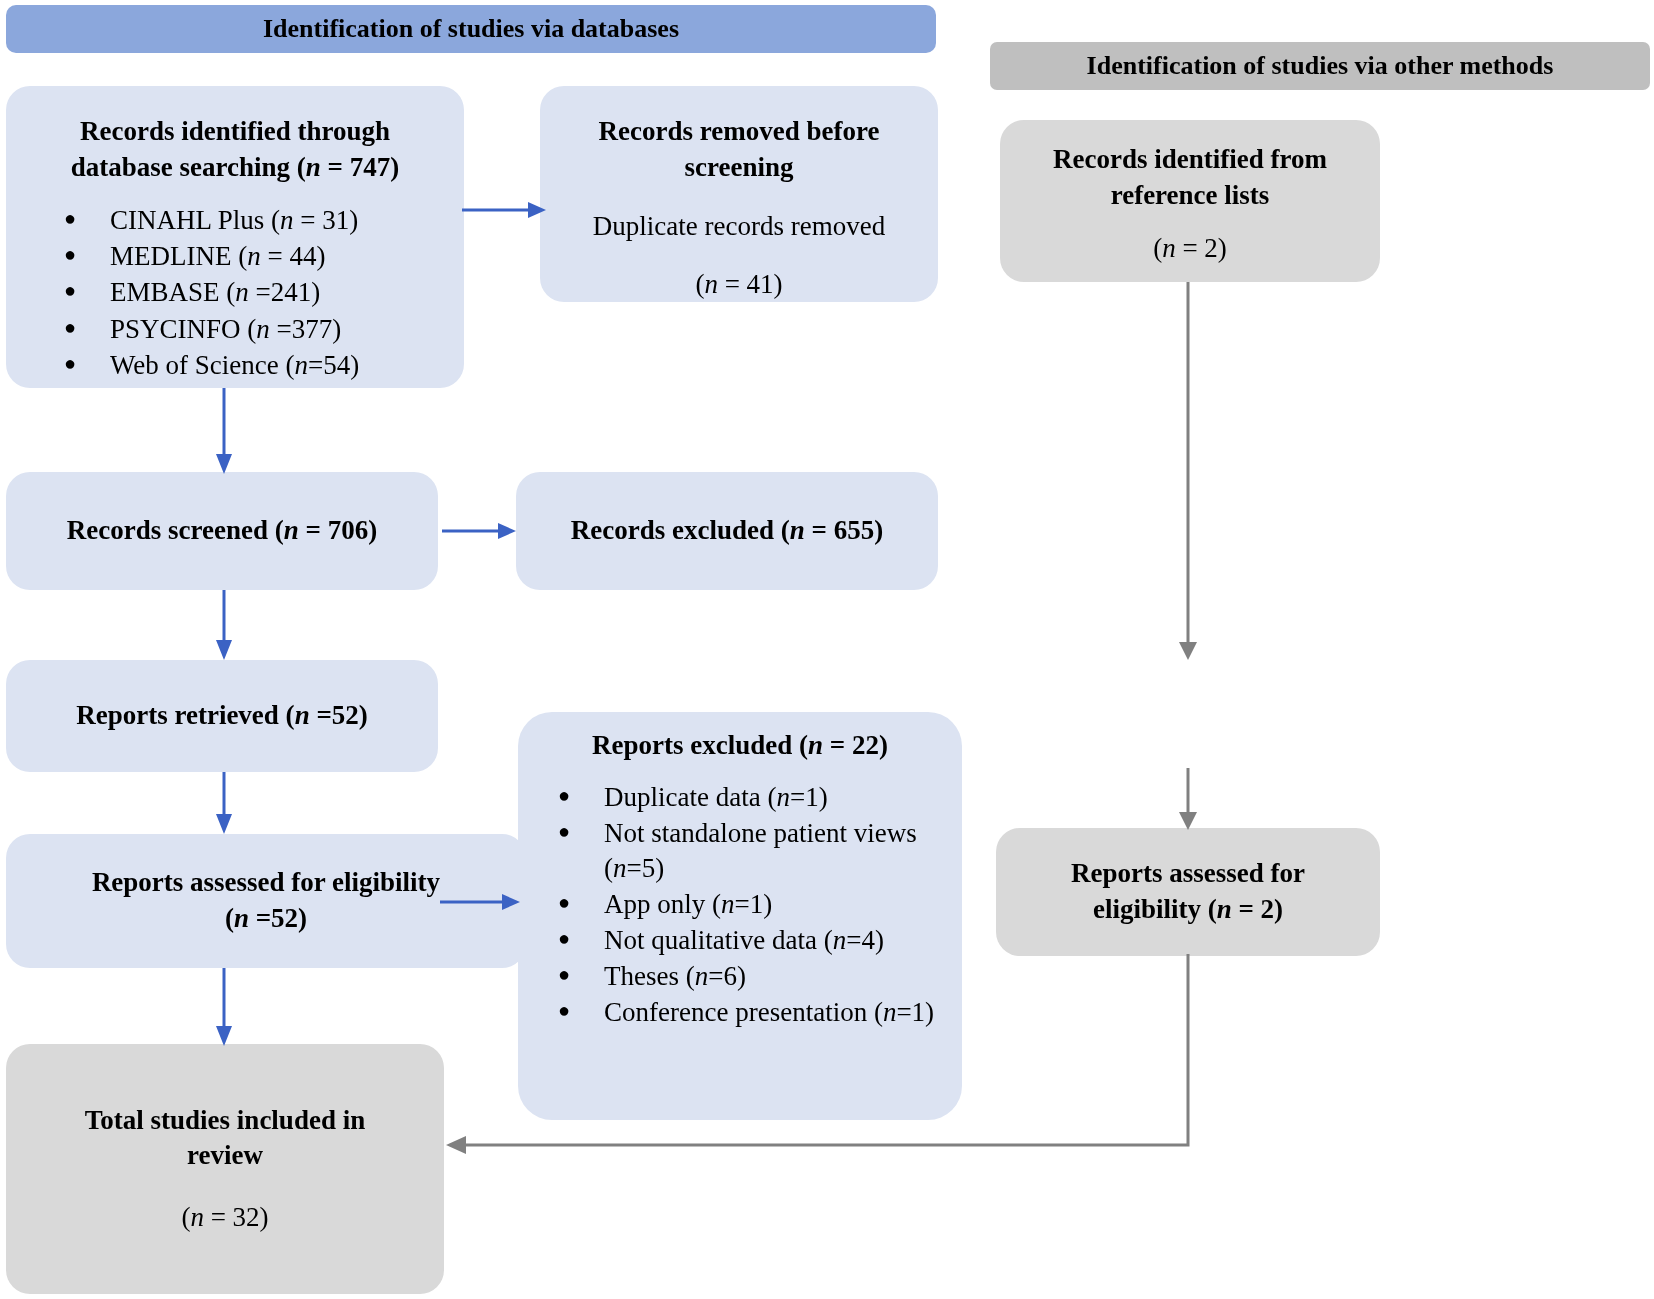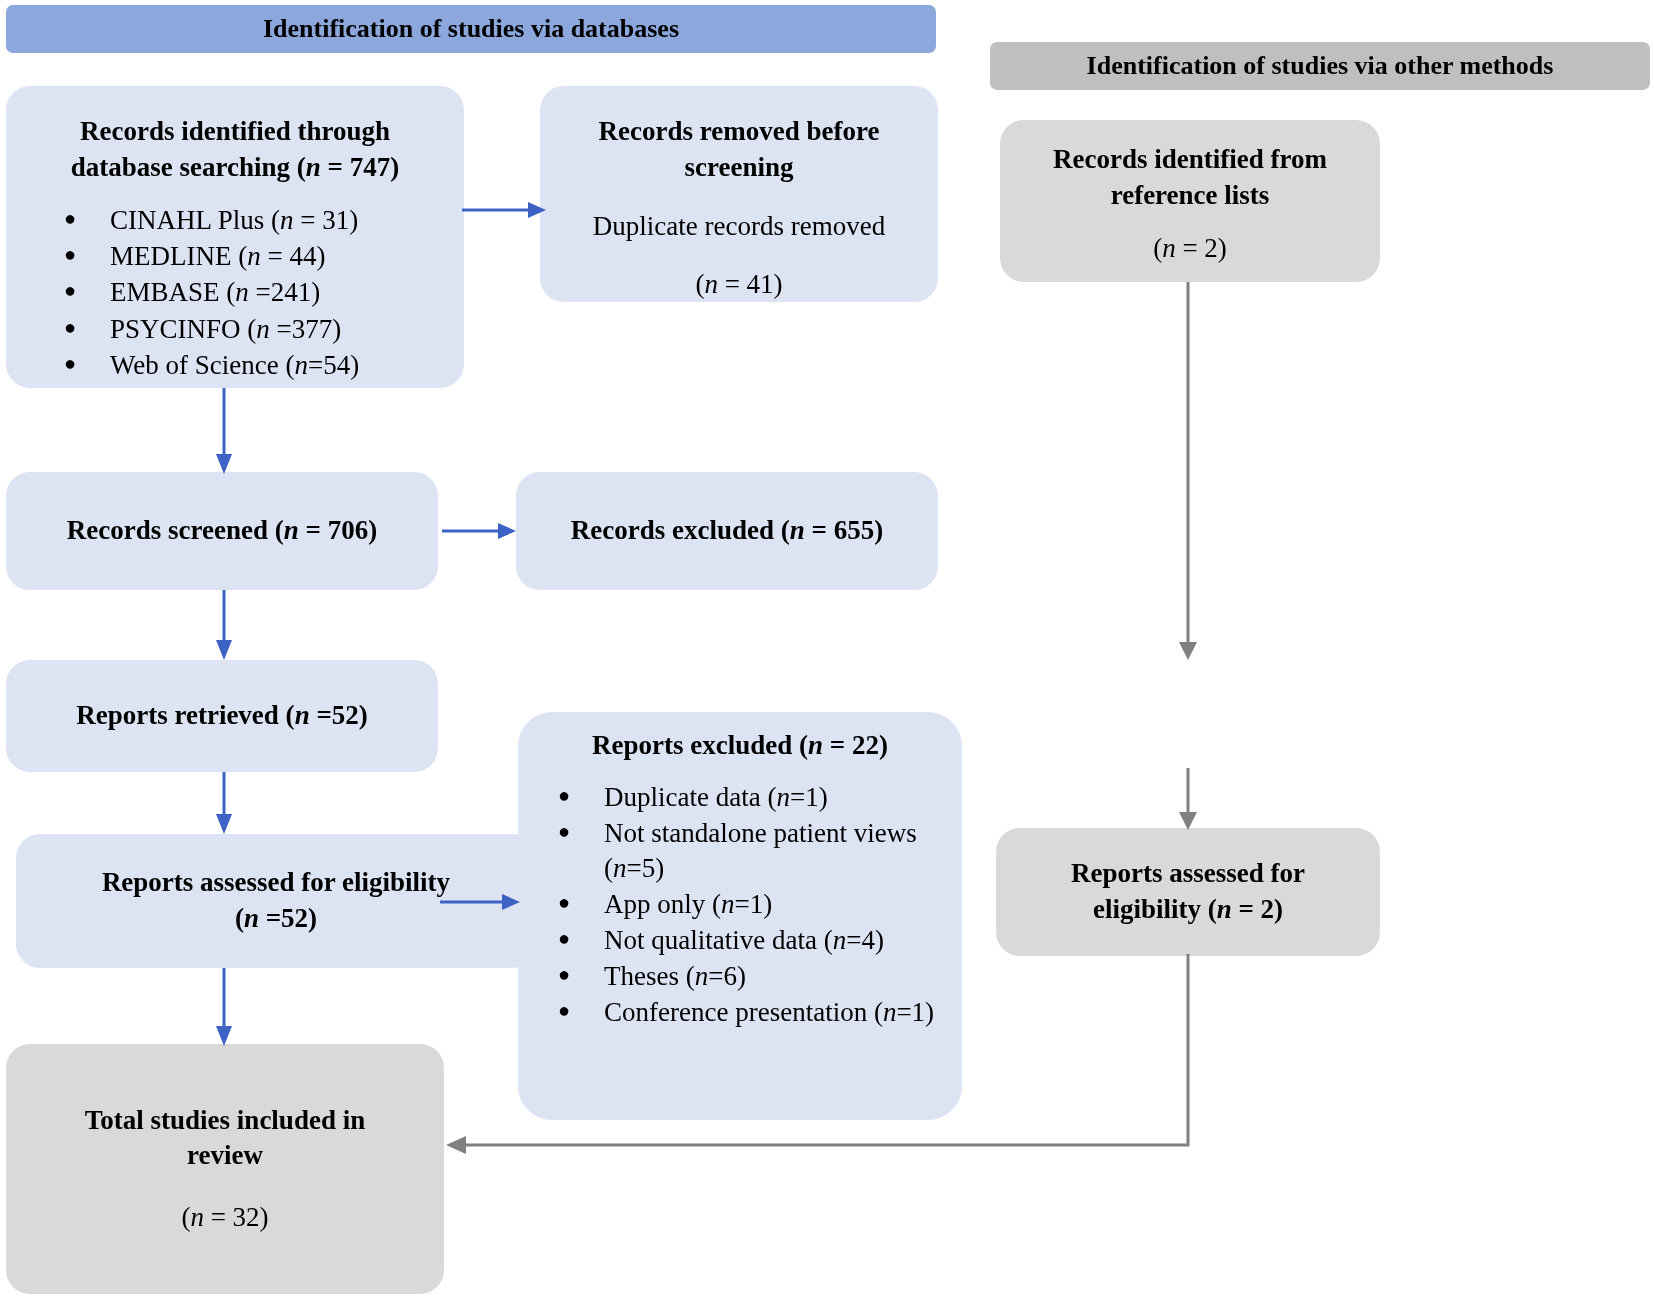--- a/index.html
+++ b/index.html
@@ -28,20 +28,21 @@
     line-height: 1.32;
   }
   .hdr {
     justify-content: center;
     font-weight: bold;
     font-size: 26px;
     border-radius: 7px;
   }
   .hdr-blue {
     background: #8BA7DC;
+    border-radius: 10px;
   }
   .hdr-gray {
     background: #BFBFBF;
   }
   .card {
     border-radius: 24px;
     justify-content: flex-start;
   }
   .card-blue {
     background: #DCE3F2;
@@ -129,21 +130,21 @@
   </div>
 
   <div class="box card card-blue" style="left:516px; top:472px; width:422px; height:118px; justify-content:center; padding:0 28px;">
     <div class="title">Records excluded (<span class="nn">n</span> = 655)</div>
   </div>
 
   <div class="box card card-blue" style="left:6px; top:660px; width:432px; height:112px; justify-content:center; padding:0 20px;">
     <div class="title">Reports retrieved (<span class="nn">n</span> =52)</div>
   </div>
 
-  <div class="box card card-blue" style="left:16px; top:834px; width:520px; height:134px; justify-content:center; padding:0 8px;">
+  <div class="box card card-blue" style="left:6px; top:834px; width:520px; height:134px; justify-content:center; padding:0 8px;">
     <div class="title">Reports assessed for eligibility</div>
     <div class="title">(<span class="nn">n</span> =52)</div>
   </div>
 
   <div class="box card card-blue" style="left:518px; top:712px; width:444px; height:408px; padding:16px 6px 10px 6px; border-radius:34px;">
     <div class="title">Reports excluded (<span class="nn">n</span> = 22)</div>
     <ul class="blist" style="margin-top:16px; padding-left:34px;">
       <li>Duplicate data (<span class="nn">n</span>=1)</li>
       <li>Not standalone patient views (<span class="nn">n</span>=5)</li>
       <li>App only (<span class="nn">n</span>=1)</li>

